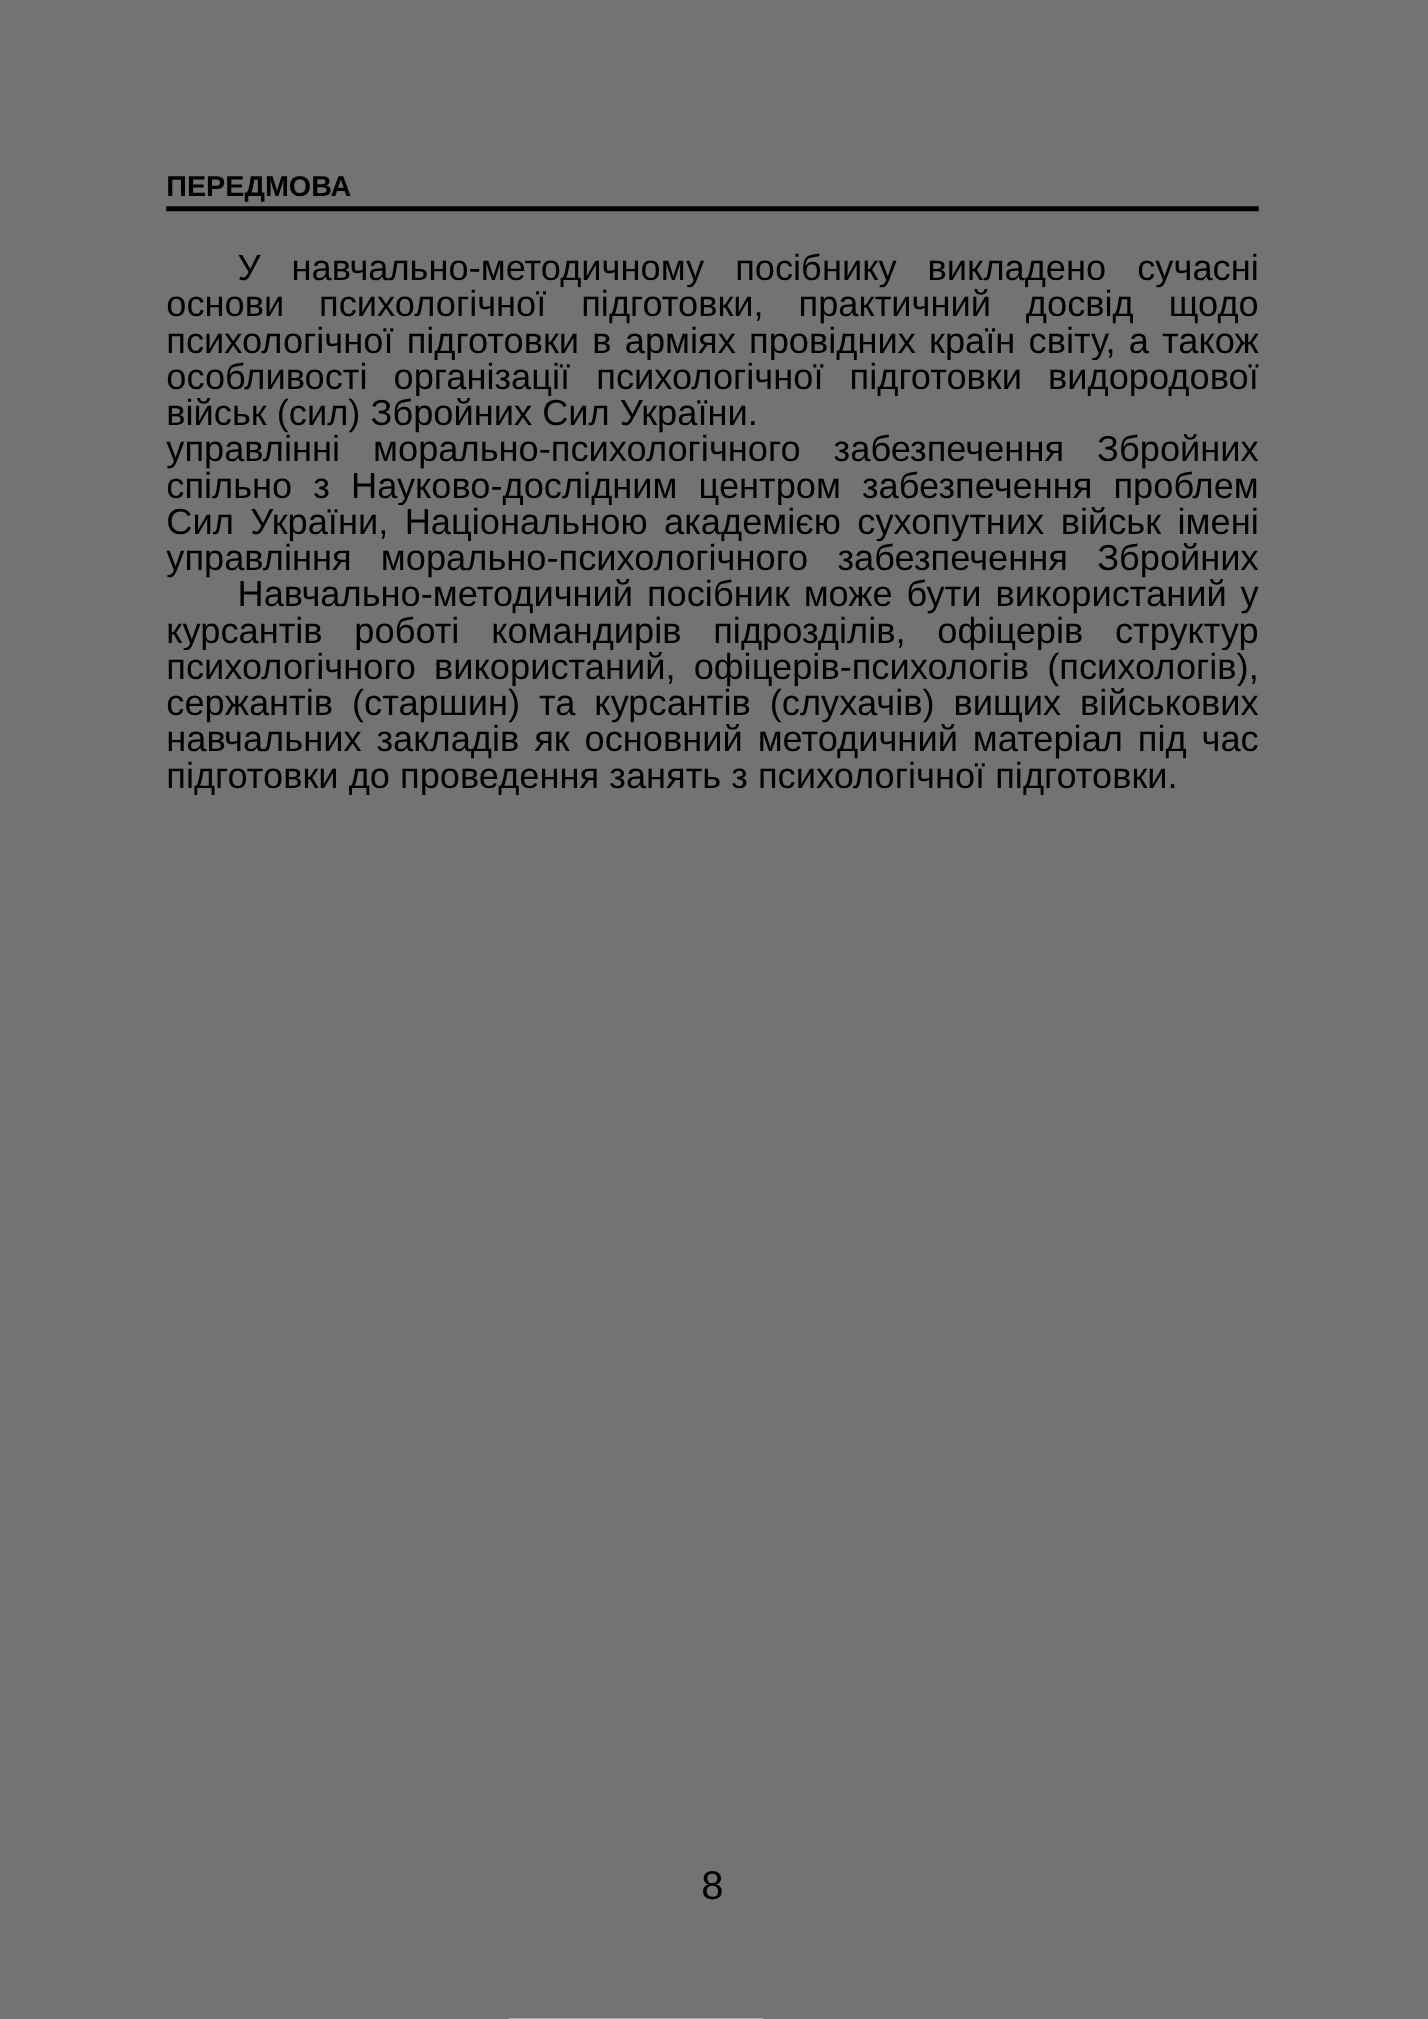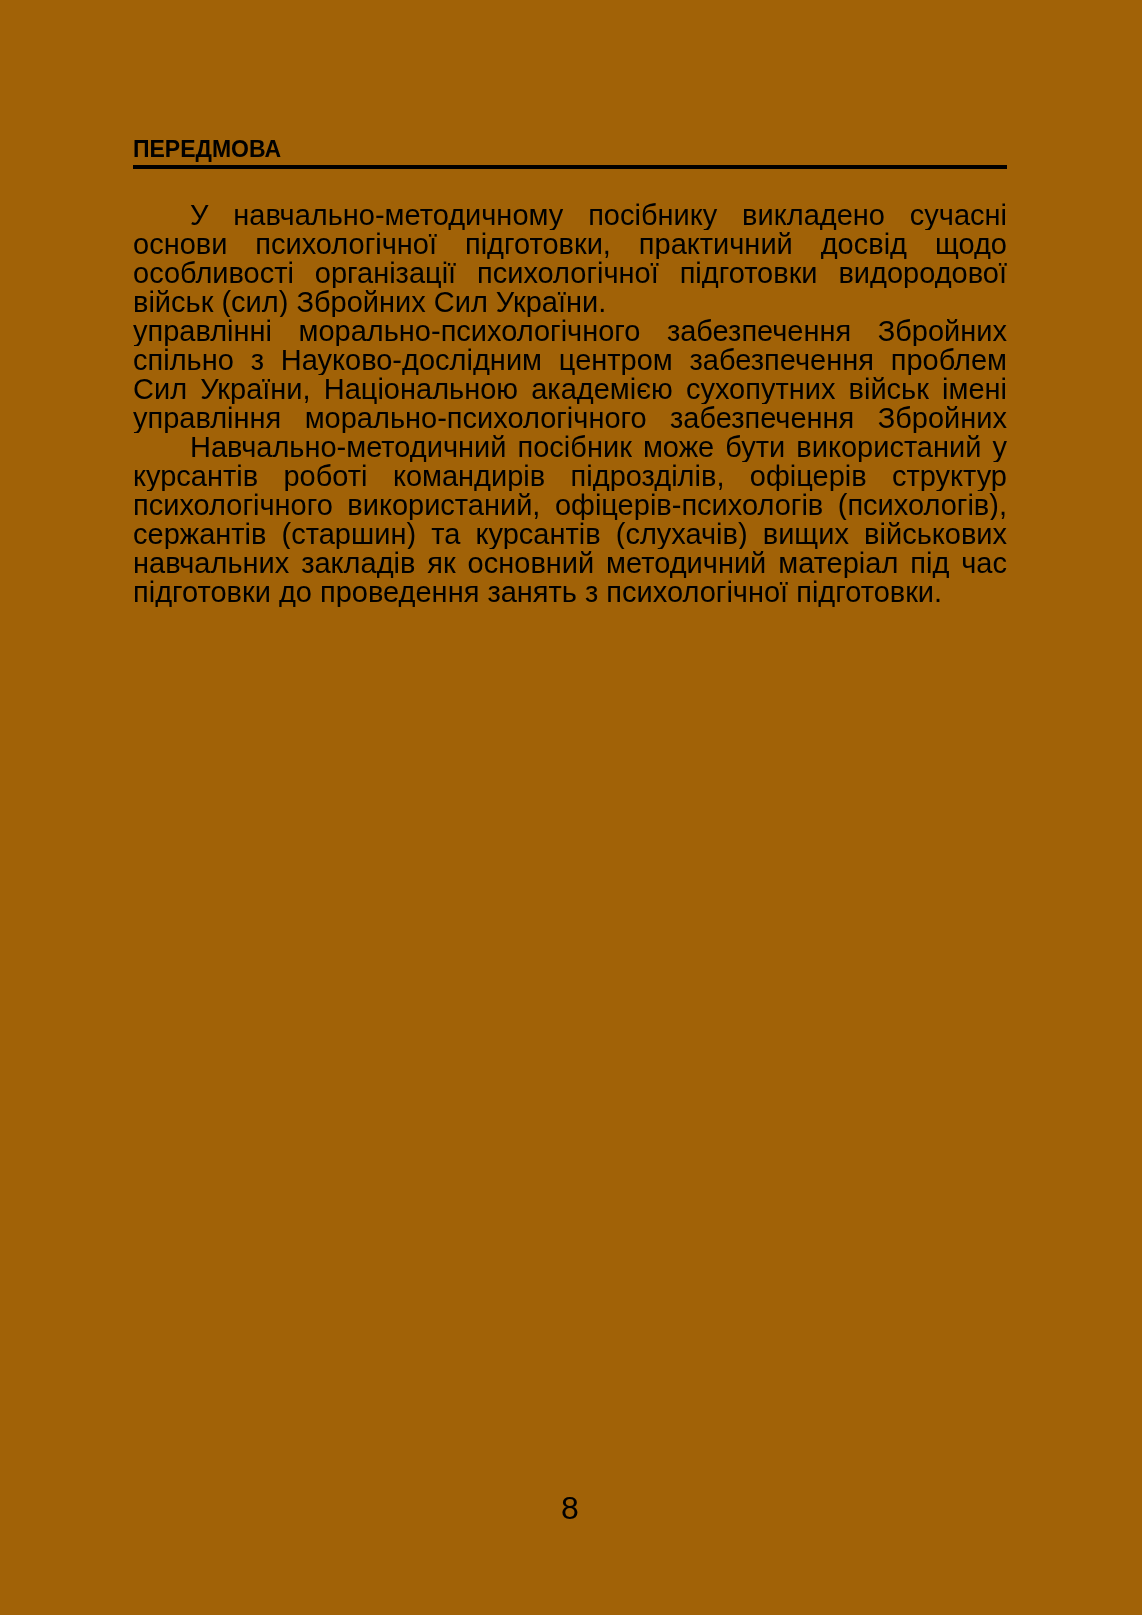--- a/index.html
+++ b/index.html
@@ -4,21 +4,21 @@
 <style>
   html, body {
     margin: 0;
     padding: 0;
     background: #ffffff;
   }
   .page {
     position: relative;
     width: 1142px;
     height: 1615px;
-    background: #a16207;
+    background: #737373;
     font-family: "Liberation Sans", sans-serif;
     color: #000000;
     overflow: hidden;
   }
   .content {
     position: absolute;
     left: 133px;
     top: 134px;
     width: 874px;
   }
@@ -71,20 +71,21 @@
 
 <div class="page">
   <div class="content">
     <h1 class="title">ПЕРЕДМОВА</h1>
 
     <div class="body-text">
 
       <p class="para">
         <span class="line first">У навчально-методичному посібнику викладено сучасні теоретичні</span>
         <span class="line">основи психологічної підготовки, практичний досвід щодо організації</span>
+        <span class="line">психологічної підготовки в арміях провідних країн світу, а також</span>
         <span class="line">особливості організації психологічної підготовки видородової діяльності</span>
         <span class="line last">військ (сил) Збройних Сил України.</span>
       </p>
 
       <p class="para">
         <span class="line">управлінні морально-психологічного забезпечення Збройних Сил України</span>
         <span class="line">спільно з Науково-дослідним центром забезпечення проблем Збройних</span>
         <span class="line">Сил України, Національною академією сухопутних військ імені гетьмана</span>
         <span class="line">управління морально-психологічного забезпечення Збройних Сил</span>
       </p>

